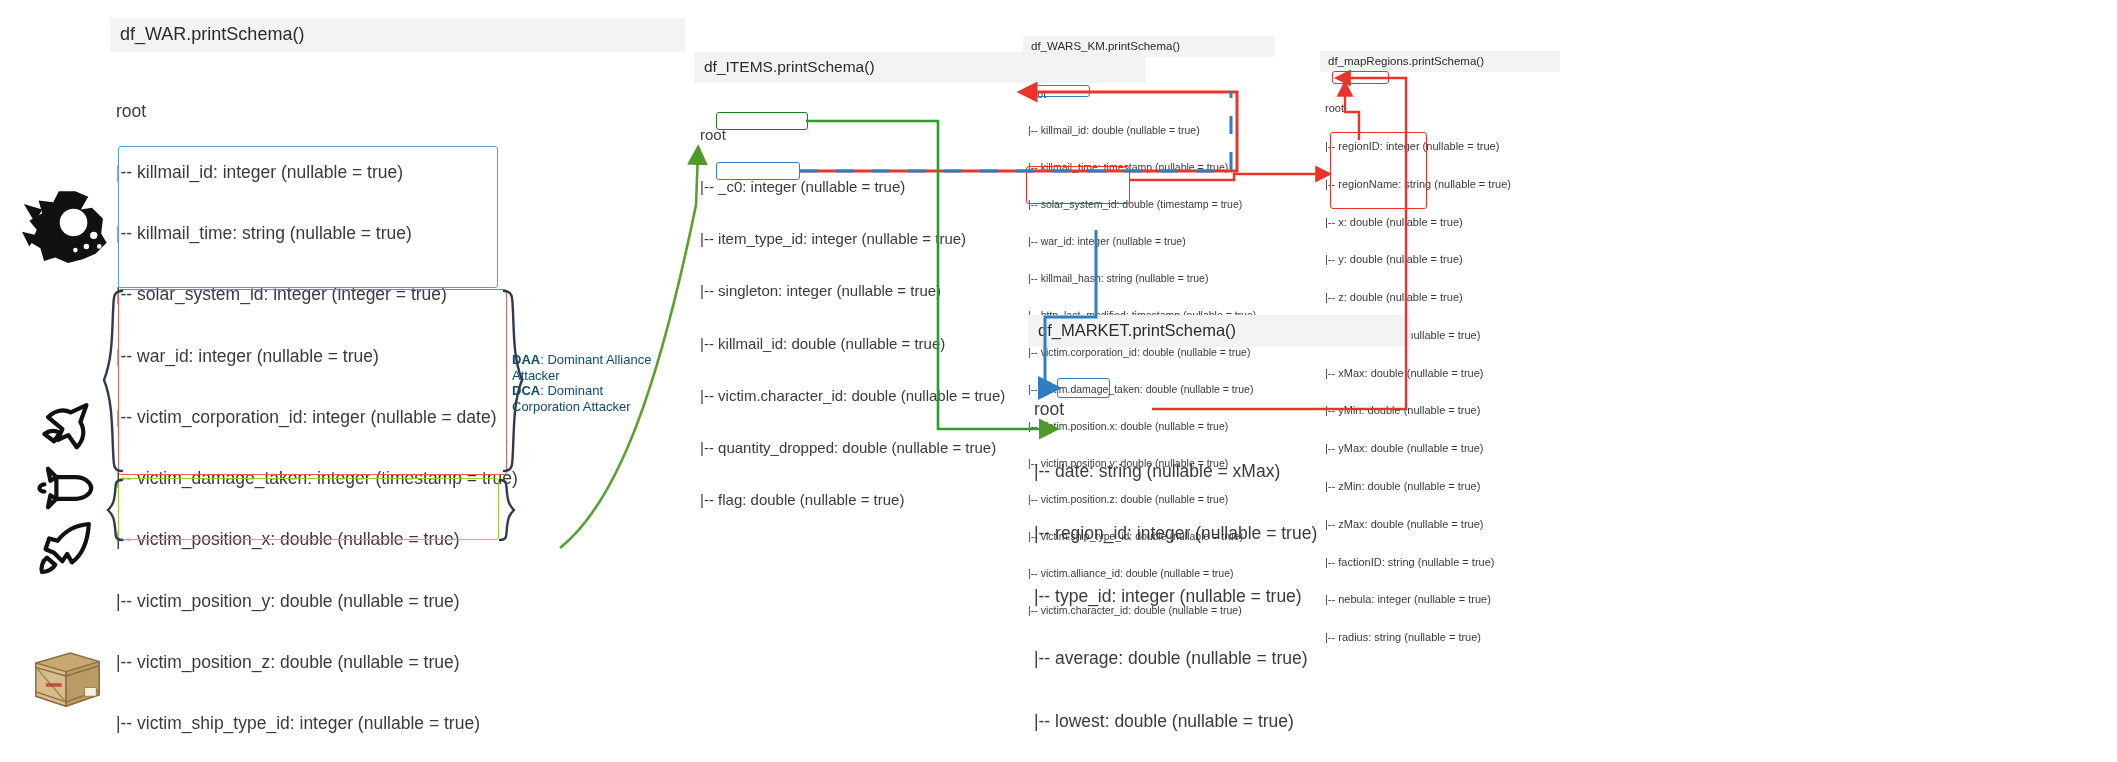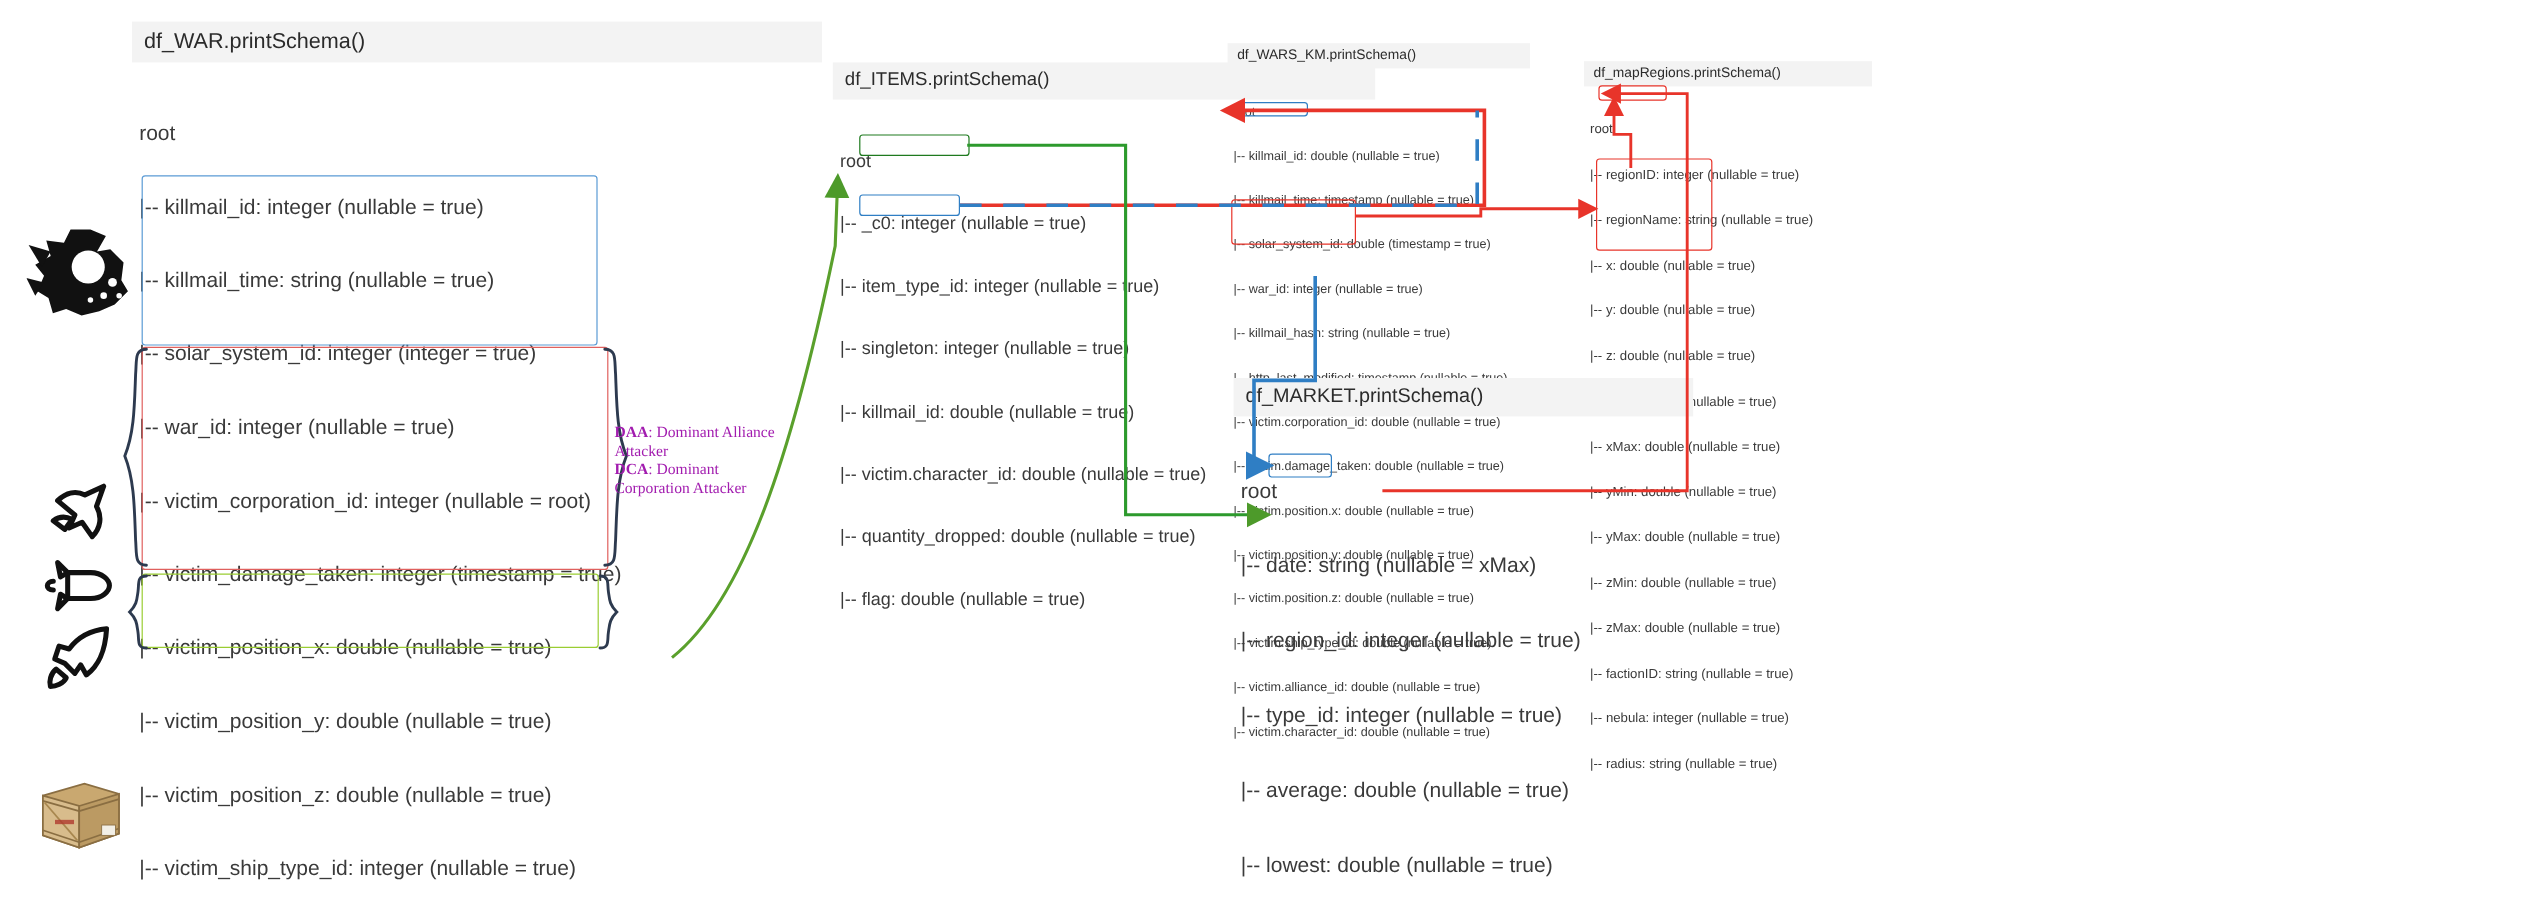--- a/index.html
+++ b/index.html
@@ -44,21 +44,21 @@
   #panel-market{left:1028px;top:315px;width:383px;}
   #panel-market .panel-header{width:383px;font-size:16.5px;}
   #panel-market .schema{font-size:17.5px;line-height:20.8px;padding-left:6px;padding-top:10px;}
 
   
   .hl{position:absolute;border-style:solid;border-radius:3px;box-sizing:border-box;pointer-events:none;}
 
   
   #legend{
     position:absolute;left:512px;top:352px;width:150px;
-    font-family:Liberation Serif, serif;font-size:13px;line-height:15.5px;color:#a21caf;
+    font-family:Liberation Sans, sans-serif;font-size:13px;line-height:15.5px;color:#0c4a6e;
   }
 
   
   svg.layer{position:absolute;left:0;top:0;width:2117px;height:762px;overflow:visible;pointer-events:none;}
 
   
   .sideicon{position:absolute;}
 </style>
 </head>
 <body>
@@ -113,21 +113,21 @@
 </svg>
 
 <div class="panel" id="panel-war">
   <div class="panel-header">df_WAR.printSchema()</div>
   <div class="schema">
     <span class="ln">root</span>
     <span class="ln">|-- killmail_id: integer (nullable = true)</span>
     <span class="ln">|-- killmail_time: string (nullable = true)</span>
     <span class="ln">|-- solar_system_id: integer (integer = true)</span>
     <span class="ln">|-- war_id: integer (nullable = true)</span>
-    <span class="ln">|-- victim_corporation_id: integer (nullable = root)</span>
+    <span class="ln">|-- victim_corporation_id: integer (nullable = date)</span>
     <span class="ln">|-- victim_damage_taken: integer (timestamp = true)</span>
     <span class="ln">|-- victim_position_x: double (nullable = true)</span>
     <span class="ln">|-- victim_position_y: double (nullable = true)</span>
     <span class="ln">|-- victim_position_z: double (nullable = true)</span>
     <span class="ln">|-- victim_ship_type_id: integer (nullable = true)</span>
     
     
     
     
     

